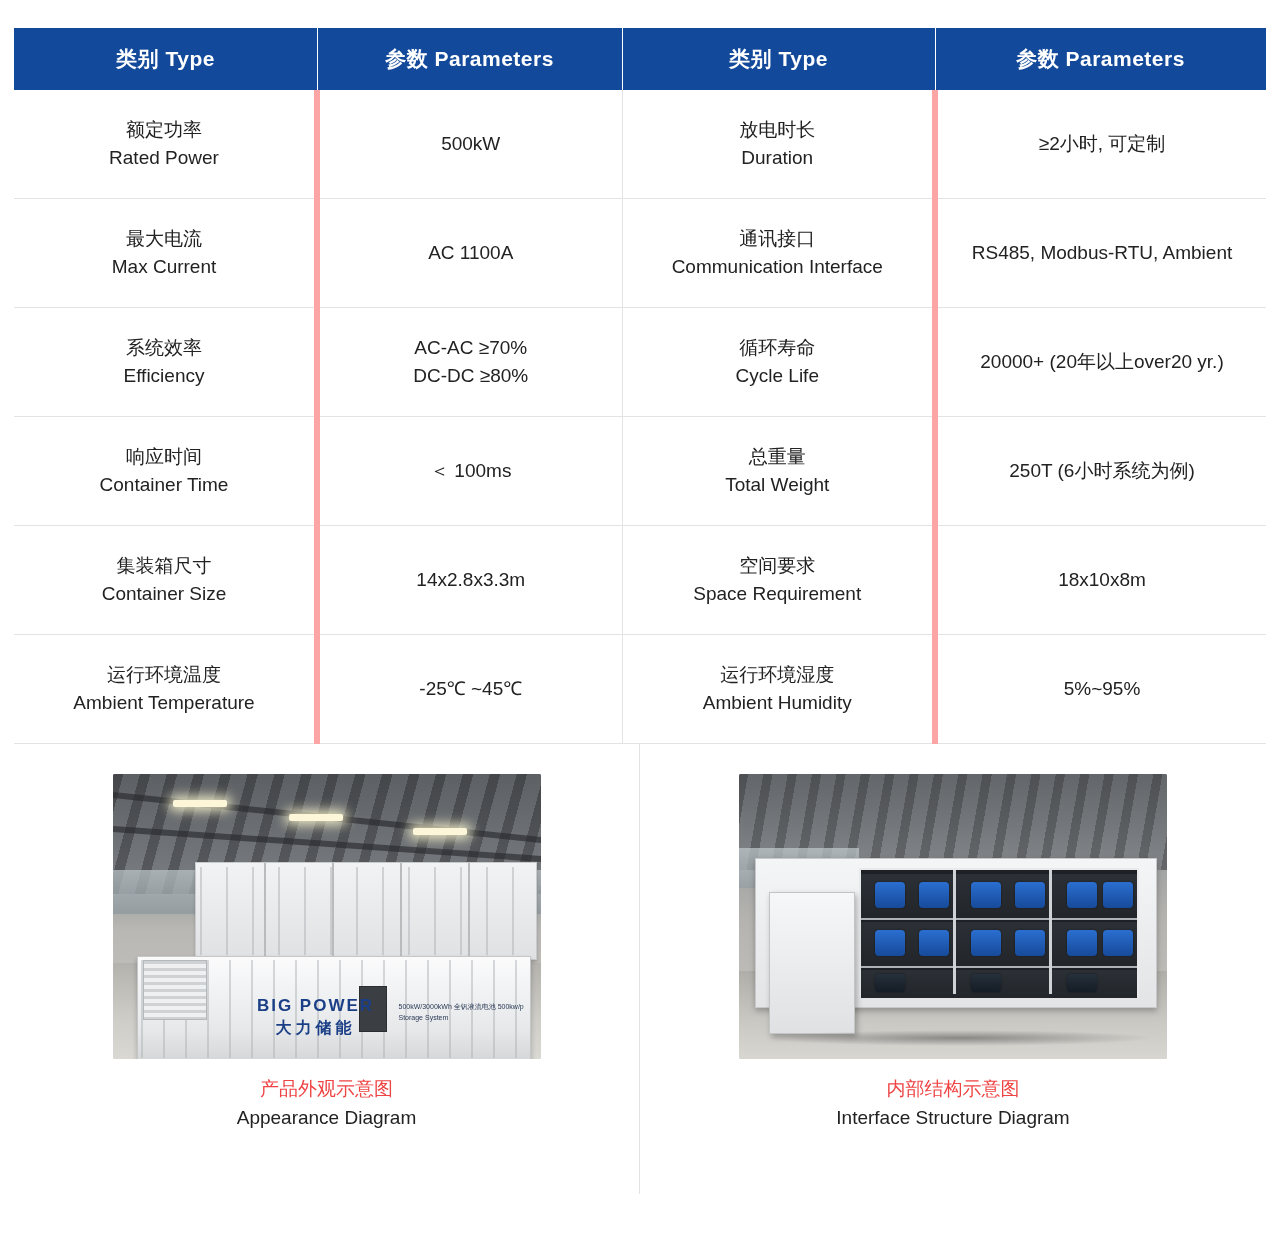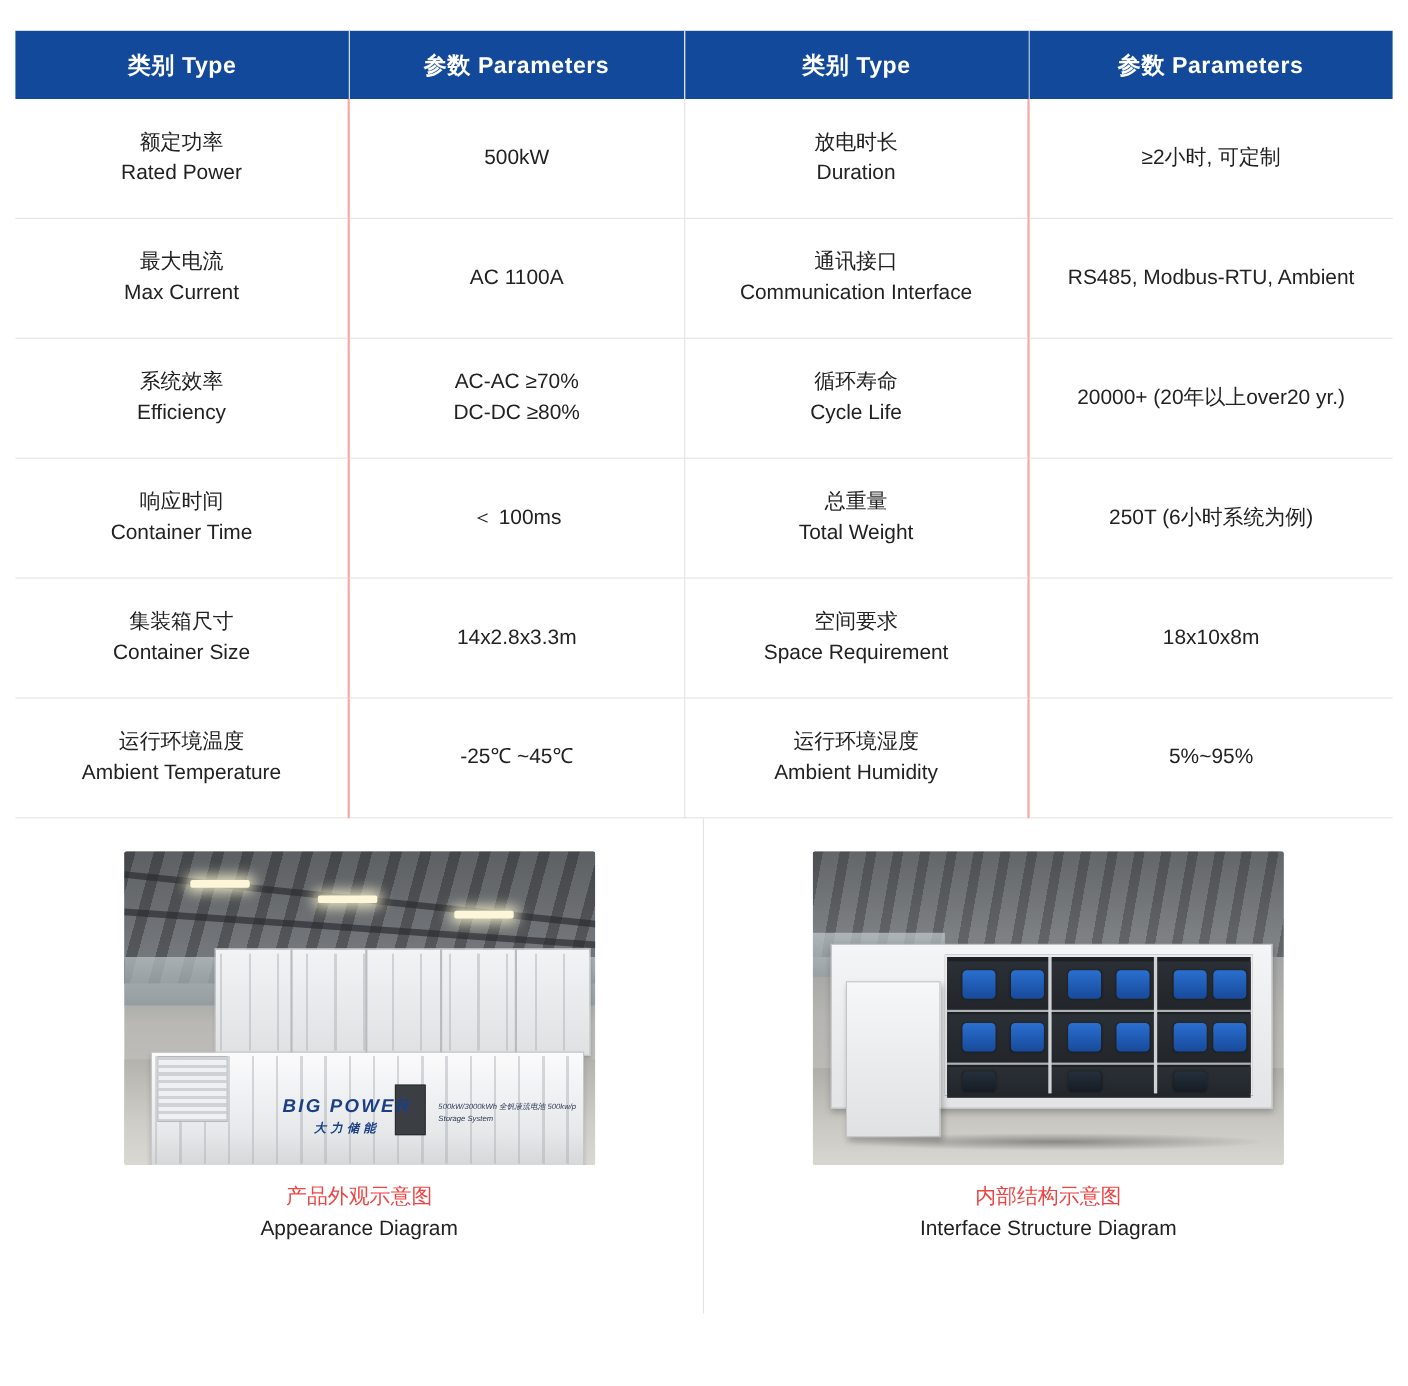--- a/index.html
+++ b/index.html
@@ -51,21 +51,21 @@
     text-align: center;
     vertical-align: middle;
     font-size: 19px;
     line-height: 1.45;
     color: #222222;
     border-bottom: 1px solid #e3e3e3;
     padding: 4px 8px;
     background: #ffffff;
   }
   table.spec tbody td.label {
-    border-right: 2px solid #fca5a5;
+    border-right: 6px solid #fca5a5;
   }
   table.spec tbody td.value {
     border-right: 1px solid #e3e3e3;
   }
   table.spec tbody td.value.last {
     border-right: none;
   }
   table.spec tbody tr:last-child td {
     border-bottom: 1px solid #e3e3e3;
   }
@@ -88,21 +88,20 @@
   }
   .img-cell.left {
     border-right: 1px solid #e3e3e3;
   }
   .photo {
     width: 428px;
     height: 285px;
     border-radius: 2px;
     position: relative;
     overflow: hidden;
-    font-style: italic;
   }
   
   .photo1 {
     background: linear-gradient(#6d6f71 0%, #8b8d8f 22%, #9b9d9e 40%, #b9b8b4 55%, #c9c7c2 100%);
   }
   .p1-roof {
     position: absolute; left: 0; top: 0; width: 100%; height: 120px;
     background:
       repeating-linear-gradient(105deg, rgba(60,62,66,0.55) 0 10px, rgba(120,124,128,0.35) 10px 26px),
       linear-gradient(#4e5154, #7d8084);
@@ -155,21 +154,21 @@
   }
   .p1-door {
     position: absolute; left: 246px; top: 212px; width: 26px; height: 44px;
     background: #3b3f44; border: 1px solid #2b2e31;
   }
   .p1-brand {
     position: absolute; left: 128px; top: 222px; width: 150px; text-align: center;
     color: #1b3f86; font-weight: bold;
   }
   .p1-brand .b1 { font-size: 17px; letter-spacing: 2px; }
-  .p1-brand .b2 { font-size: 11px; letter-spacing: 4px; margin-top: 2px; }
+  .p1-brand .b2 { font-size: 16px; letter-spacing: 4px; margin-top: 2px; }
   .p1-spec {
     position: absolute; left: 286px; top: 228px; font-size: 7px; color: #2b3a55; text-align: left;
     line-height: 1.5;
   }
   .p1-shadow {
     position: absolute; left: 26px; top: 286px; width: 392px; height: 14px;
     background: radial-gradient(ellipse at center, rgba(40,40,40,0.45), rgba(40,40,40,0) 70%);
   }
   
   .photo2 {

